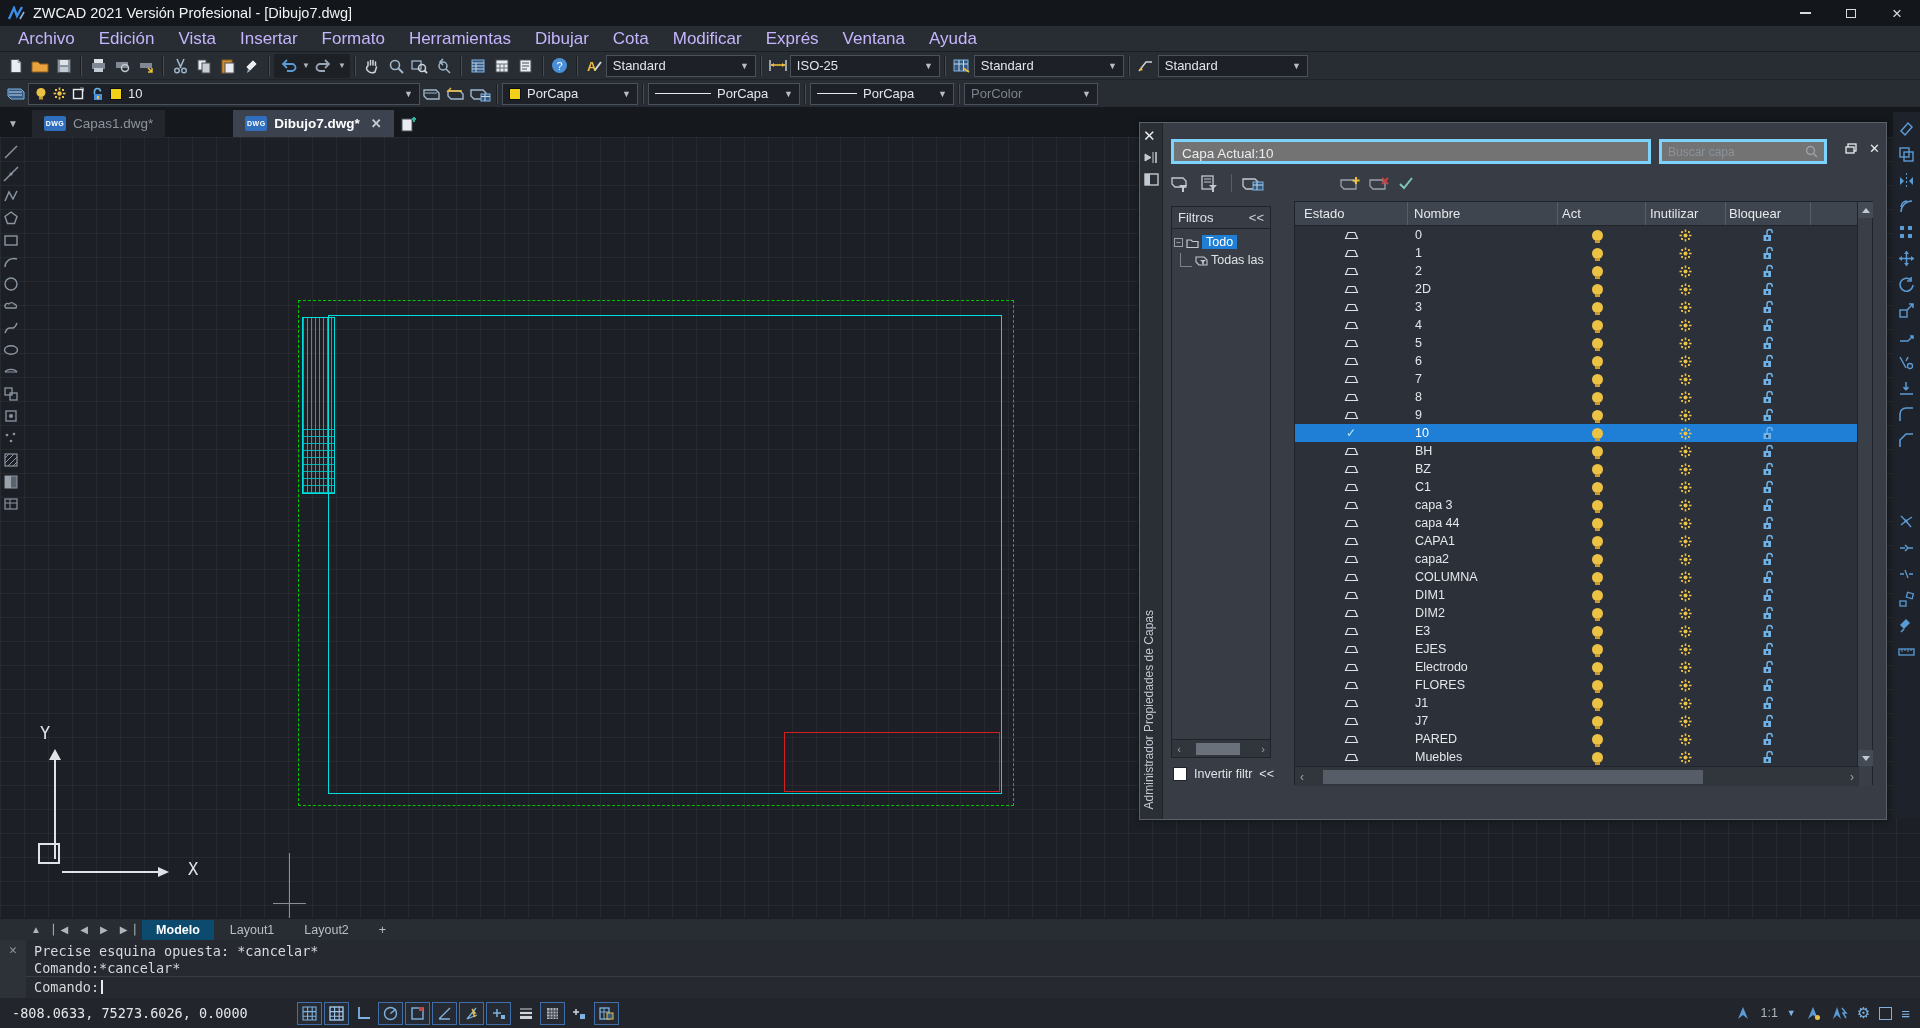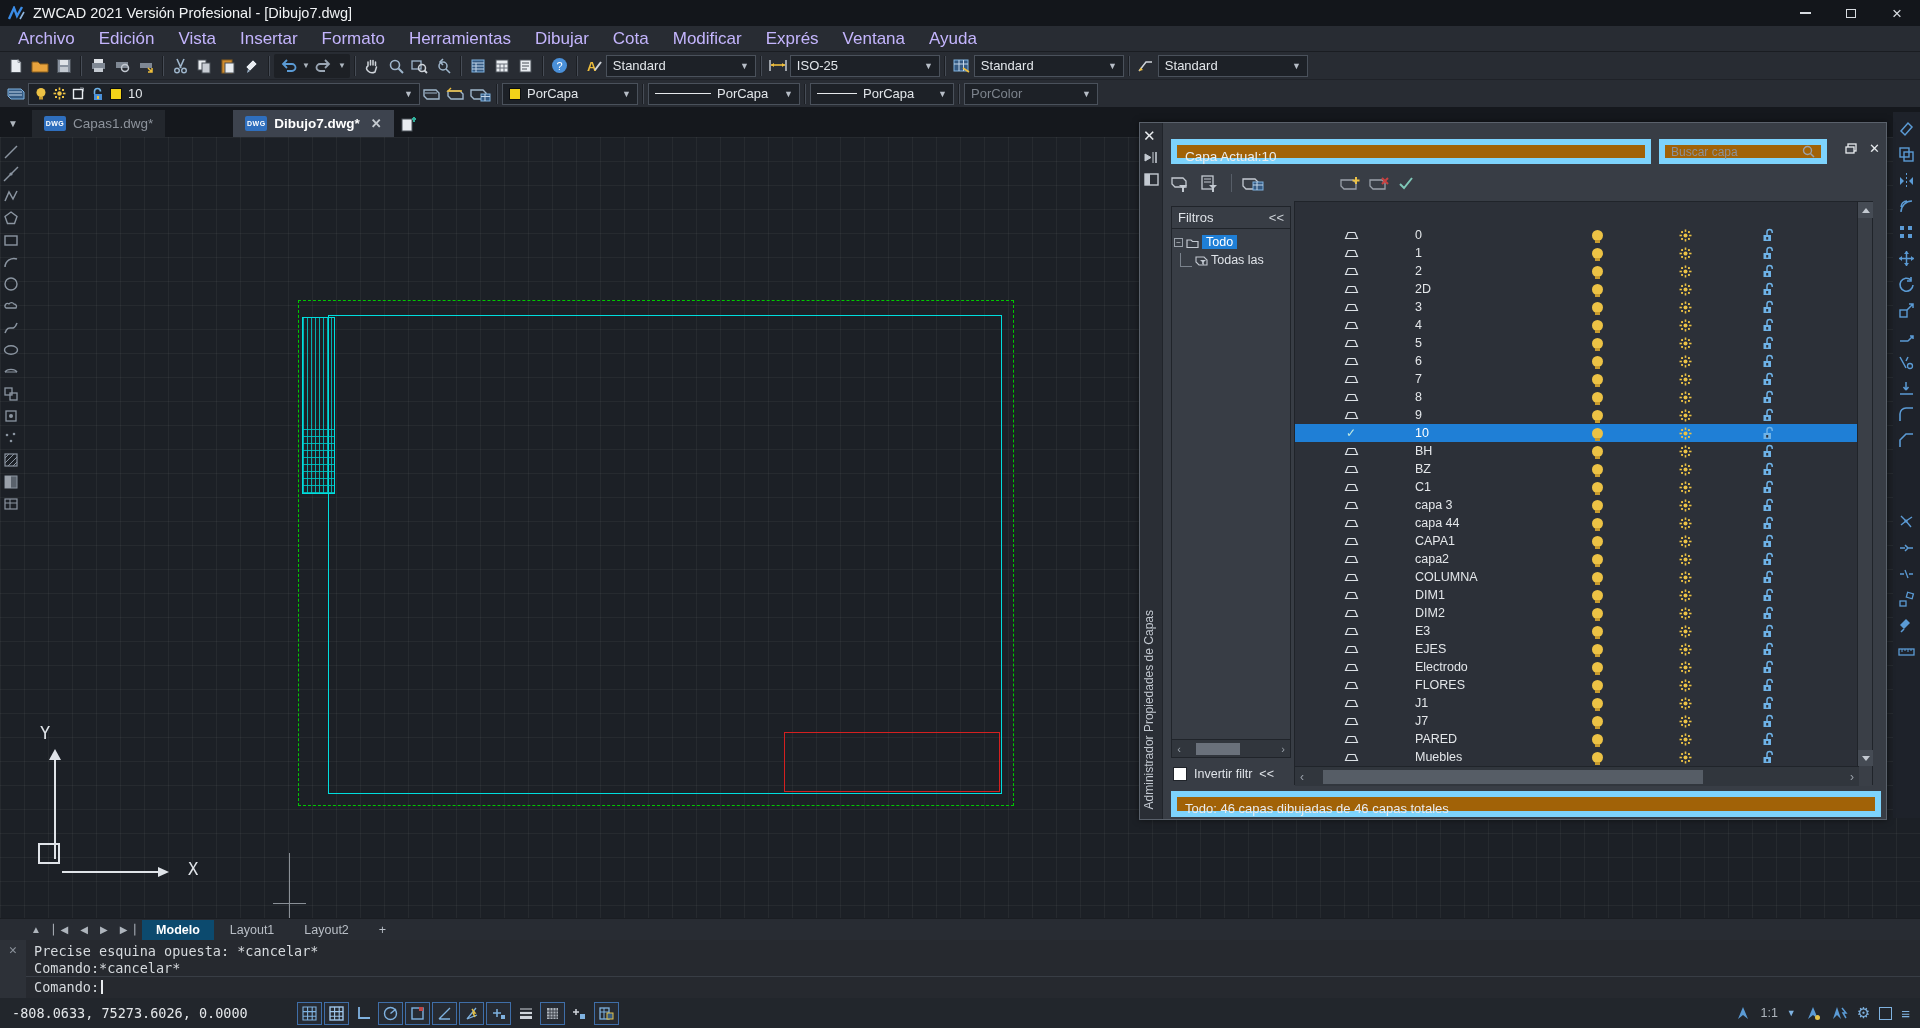--- a/index.html
+++ b/index.html
@@ -73,33 +73,33 @@
     display:flex; flex-direction:column; gap:9px; align-items:center; padding-top:8px; }
   .rgap { height:46px; }
   
   .panel { position:absolute; left:1139px; top:122px; width:748px; height:698px;
     background:#383d45; border:1px solid #5a616b; display:flex; box-shadow:0 0 6px rgba(0,0,0,.5); }
   .pstrip { width:23px; background:#2a2e35; border-right:1px solid #20242a; position:relative; flex:none; }
   .pstrip .px { position:absolute; top:4px; left:3px; font-size:15px; color:#e8ebee; }
   .vtitle { position:absolute; bottom:10px; left:2px; width:19px; writing-mode:vertical-rl;
     transform:rotate(180deg); font-size:12px; color:#c3c9d1; white-space:nowrap; }
   .pmain { position:relative; flex:1; }
-  .pbox { position:absolute; background:#a16207; border:6px solid #7dd3fc; }
+  .pbox { position:absolute; background:#737373; border:3px solid #7dd3fc; }
   .cur-layer { left:8px; top:16px; width:480px; height:25px; line-height:23px; padding-left:8px;
     font-size:13.5px; color:#e9ecef; }
   .searchbox { left:496px; top:16px; width:168px; height:25px; display:flex; align-items:center; padding:0 6px; }
   .searchbox input { flex:1; min-width:0; background:transparent; border:none; outline:none;
     color:#e9ecef; font-size:12px; font-family:"Liberation Sans",sans-serif; }
   .searchbox input::placeholder { color:#8b919a; }
   .pwin-icons { position:absolute; right:6px; top:18px; display:flex; gap:12px; color:#e8ebee; font-size:13px; align-items:center; }
   .ptools { position:absolute; left:8px; top:48px; height:24px; display:flex; align-items:center; gap:8px; }
   .ptool-sep { width:1px; height:18px; background:#575e68; margin:0 2px; }
   .ptool-gap { width:60px; }
   
-  .filters { position:absolute; left:8px; top:83px; width:120px; height:552px;
+  .filters { position:absolute; left:8px; top:83px; width:100px; height:552px;
     border:1px solid #20242a; background:#383d45; }
   .filters-head { height:22px; border-bottom:1px solid #20242a; display:flex; align-items:center;
     padding:0 6px; color:#dfe3e8; font-size:13px; }
   .filters-head .coll { margin-left:auto; color:#cfd4da; }
   .tree { padding:4px 2px; font-size:12.5px; }
   .tree-row { display:flex; align-items:center; gap:3px; height:18px; white-space:nowrap; overflow:hidden; }
   .boxminus { width:9px; height:9px; border:1px solid #9aa1aa; color:#cfd4da; font-size:8px;
     line-height:7px; text-align:center; flex:none; }
   .sel-blue { background:#1f7fd6; color:#fff; padding:0 4px; }
   .tree-ind { width:12px; height:14px; border-left:1px solid #7a828c; border-bottom:1px solid #7a828c;
@@ -732,20 +732,32 @@
       </div>
     </div>
 
     <div class="invert-row">
       <span class="chkbox"></span>
       <span>Invertir filtr</span>
       <span>&lt;&lt;</span>
     </div>
 
     <div class="ltable">
+      <div class="lt-head">
+        <span style="left:9px">Estado</span>
+        <span style="left:119px">Nombre</span>
+        <span style="left:267px">Act</span>
+        <span style="left:355px">Inutilizar</span>
+        <span style="left:434px">Bloquear</span>
+        <div class="colsep" style="left:112px"></div>
+        <div class="colsep" style="left:262px"></div>
+        <div class="colsep" style="left:350px"></div>
+        <div class="colsep" style="left:430px"></div>
+        <div class="colsep" style="left:515px"></div>
+      </div>
       <div class="lt-body">
           <div class="lrow">
     <span class="c-est">
       <svg class="trap" width="15" height="9">
                 <path d="M4 1.5 L11 1.5 L13.5 7.5 L1.5 7.5 Z" fill="none" stroke="#dde2e7" stroke-width="1.2"></path>
               </svg>
 
     </span>
     <span class="c-nom">0</span>
     <span class="c-act">
@@ -1767,21 +1779,20 @@
             <div class="tri-dn"></div>
           </div>
       </div>
       <div class="hscroll">
         <span class="harrow">‹</span>
         <div class="h-thumb"></div>
         <span class="harrow" style="margin-left:auto">›</span>
       </div>
     </div>
 
-    <div class="pbox pstatus">Todo:  46 capas dibujadas de  46 capas totales</div>
   </div>
 </div>
 
 <div class="modeltabs">
   <span class="mnav">▲</span>
   <span class="mnav">▏◀</span>
   <span class="mnav">◀</span>
   <span class="mnav">▶</span>
   <span class="mnav">▶▕</span>
   <span class="mtab active">Modelo</span>

